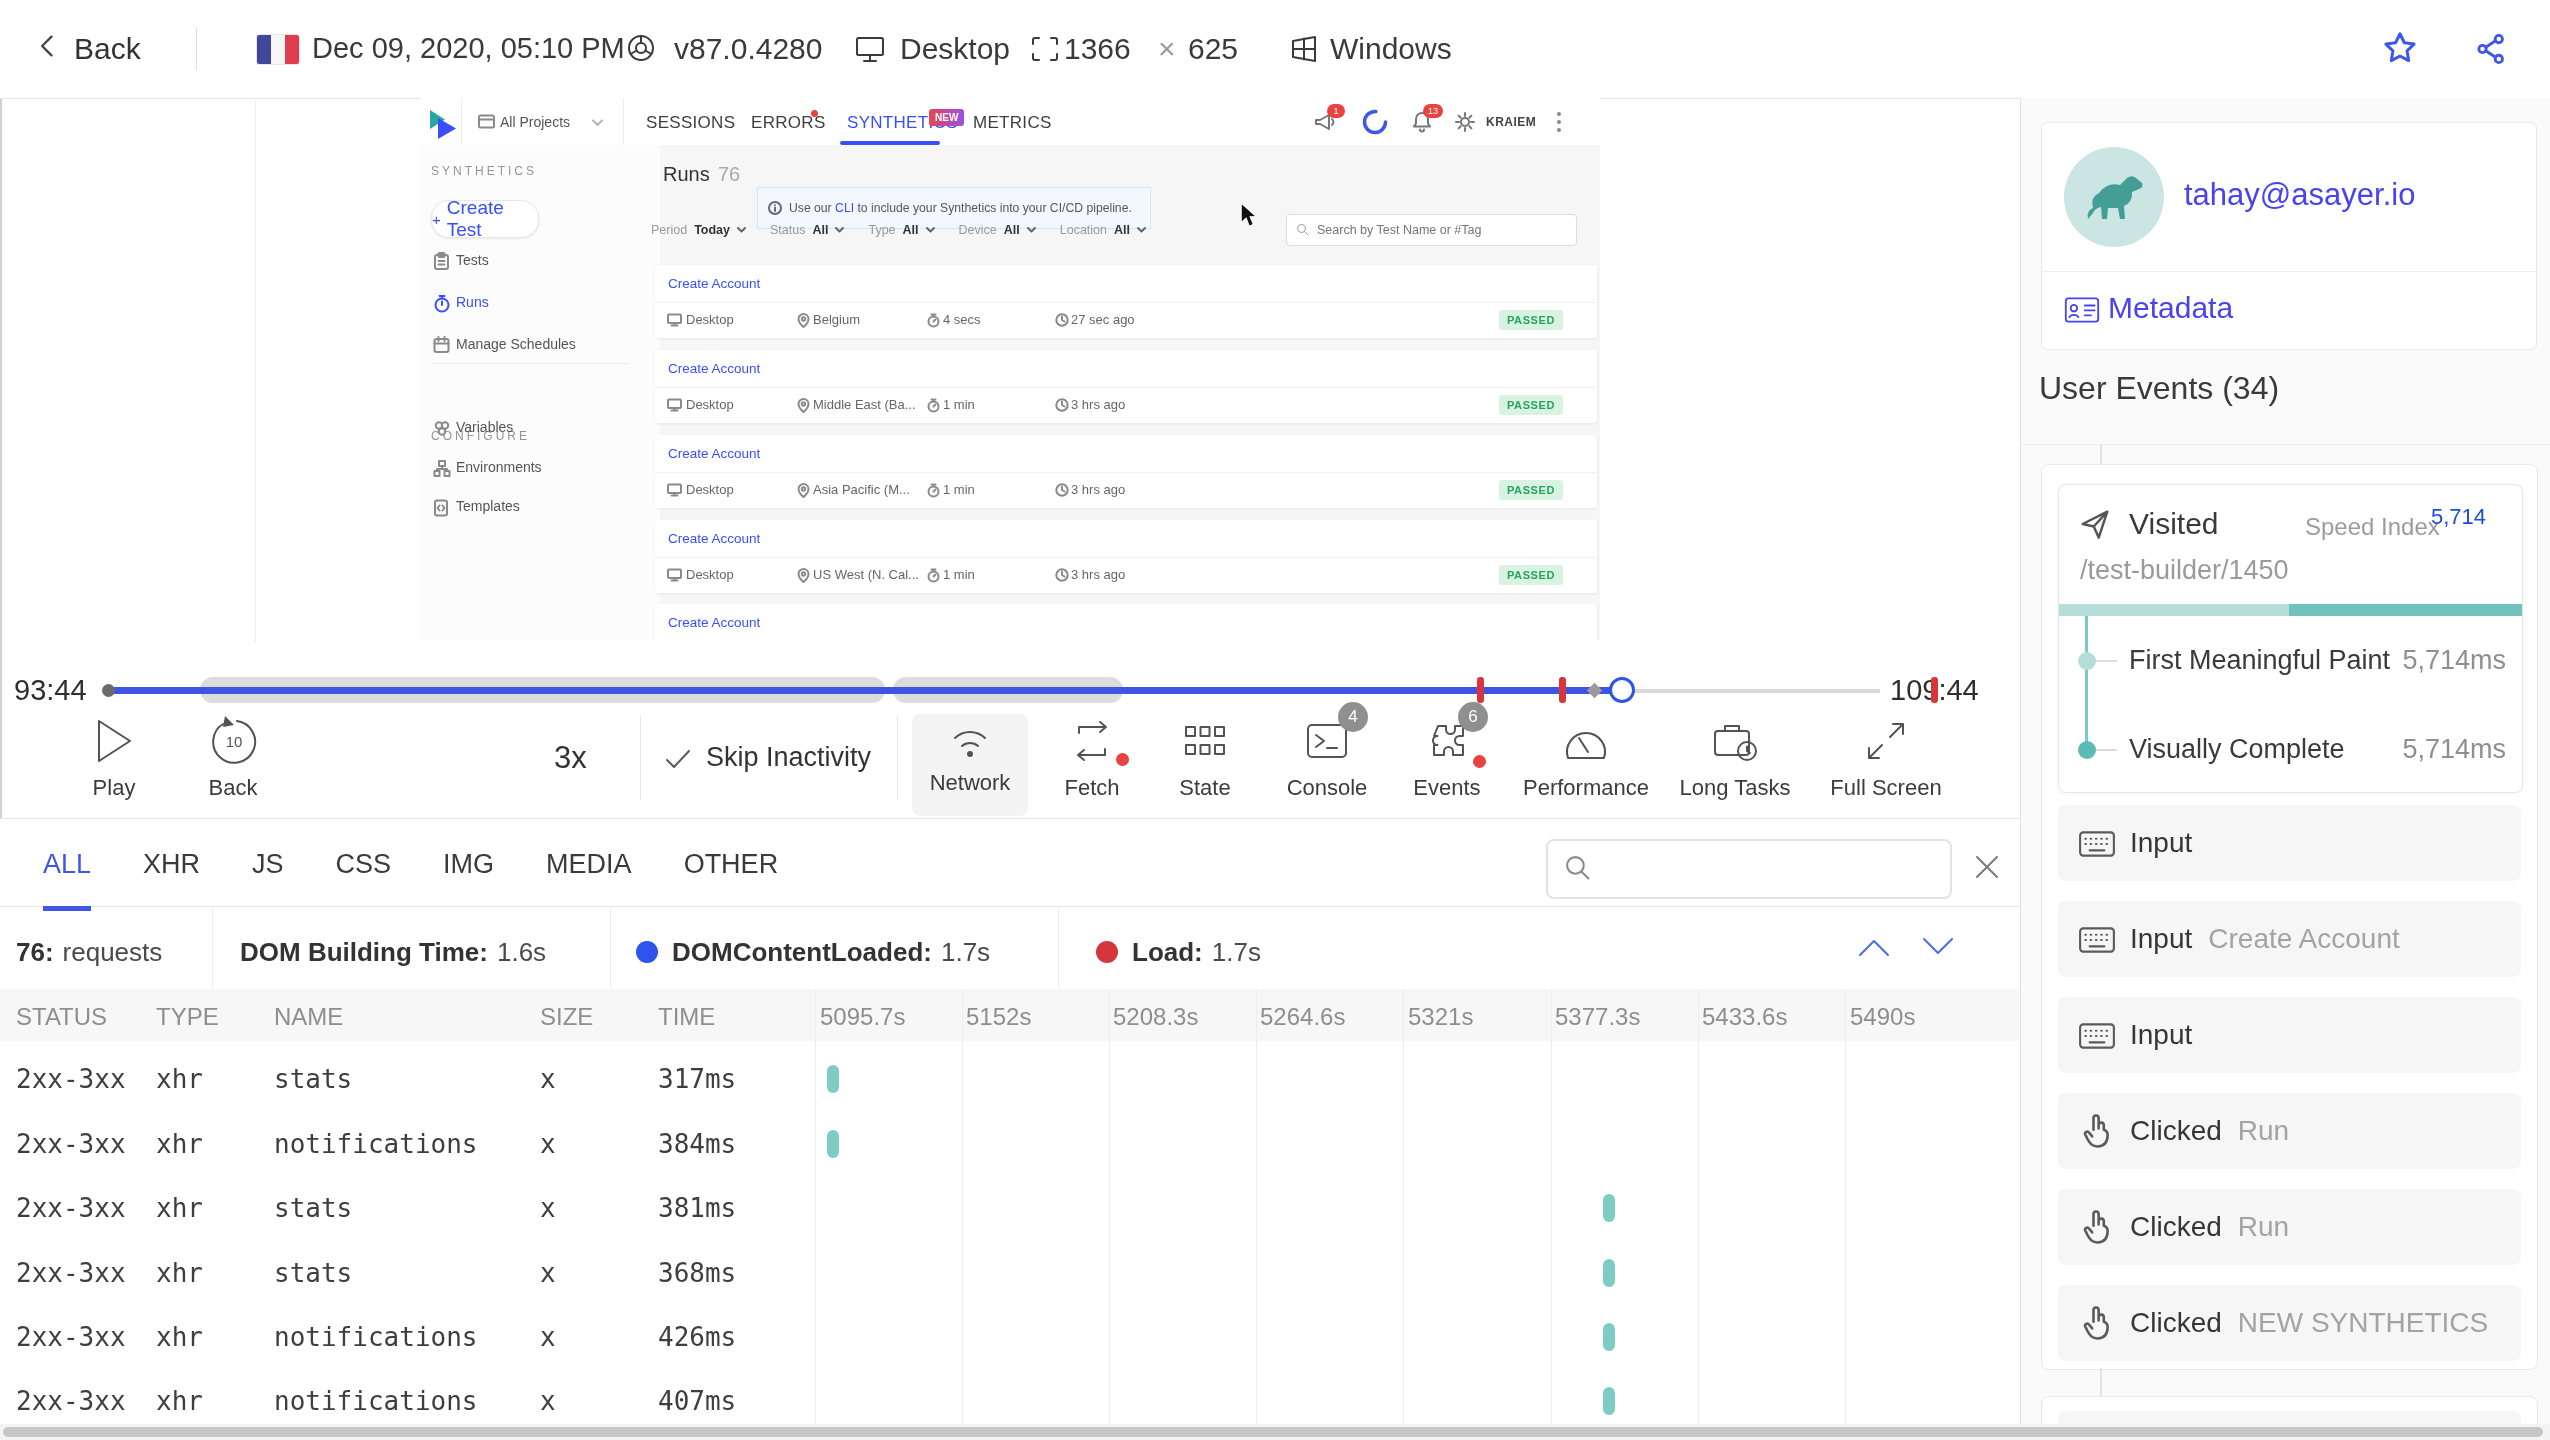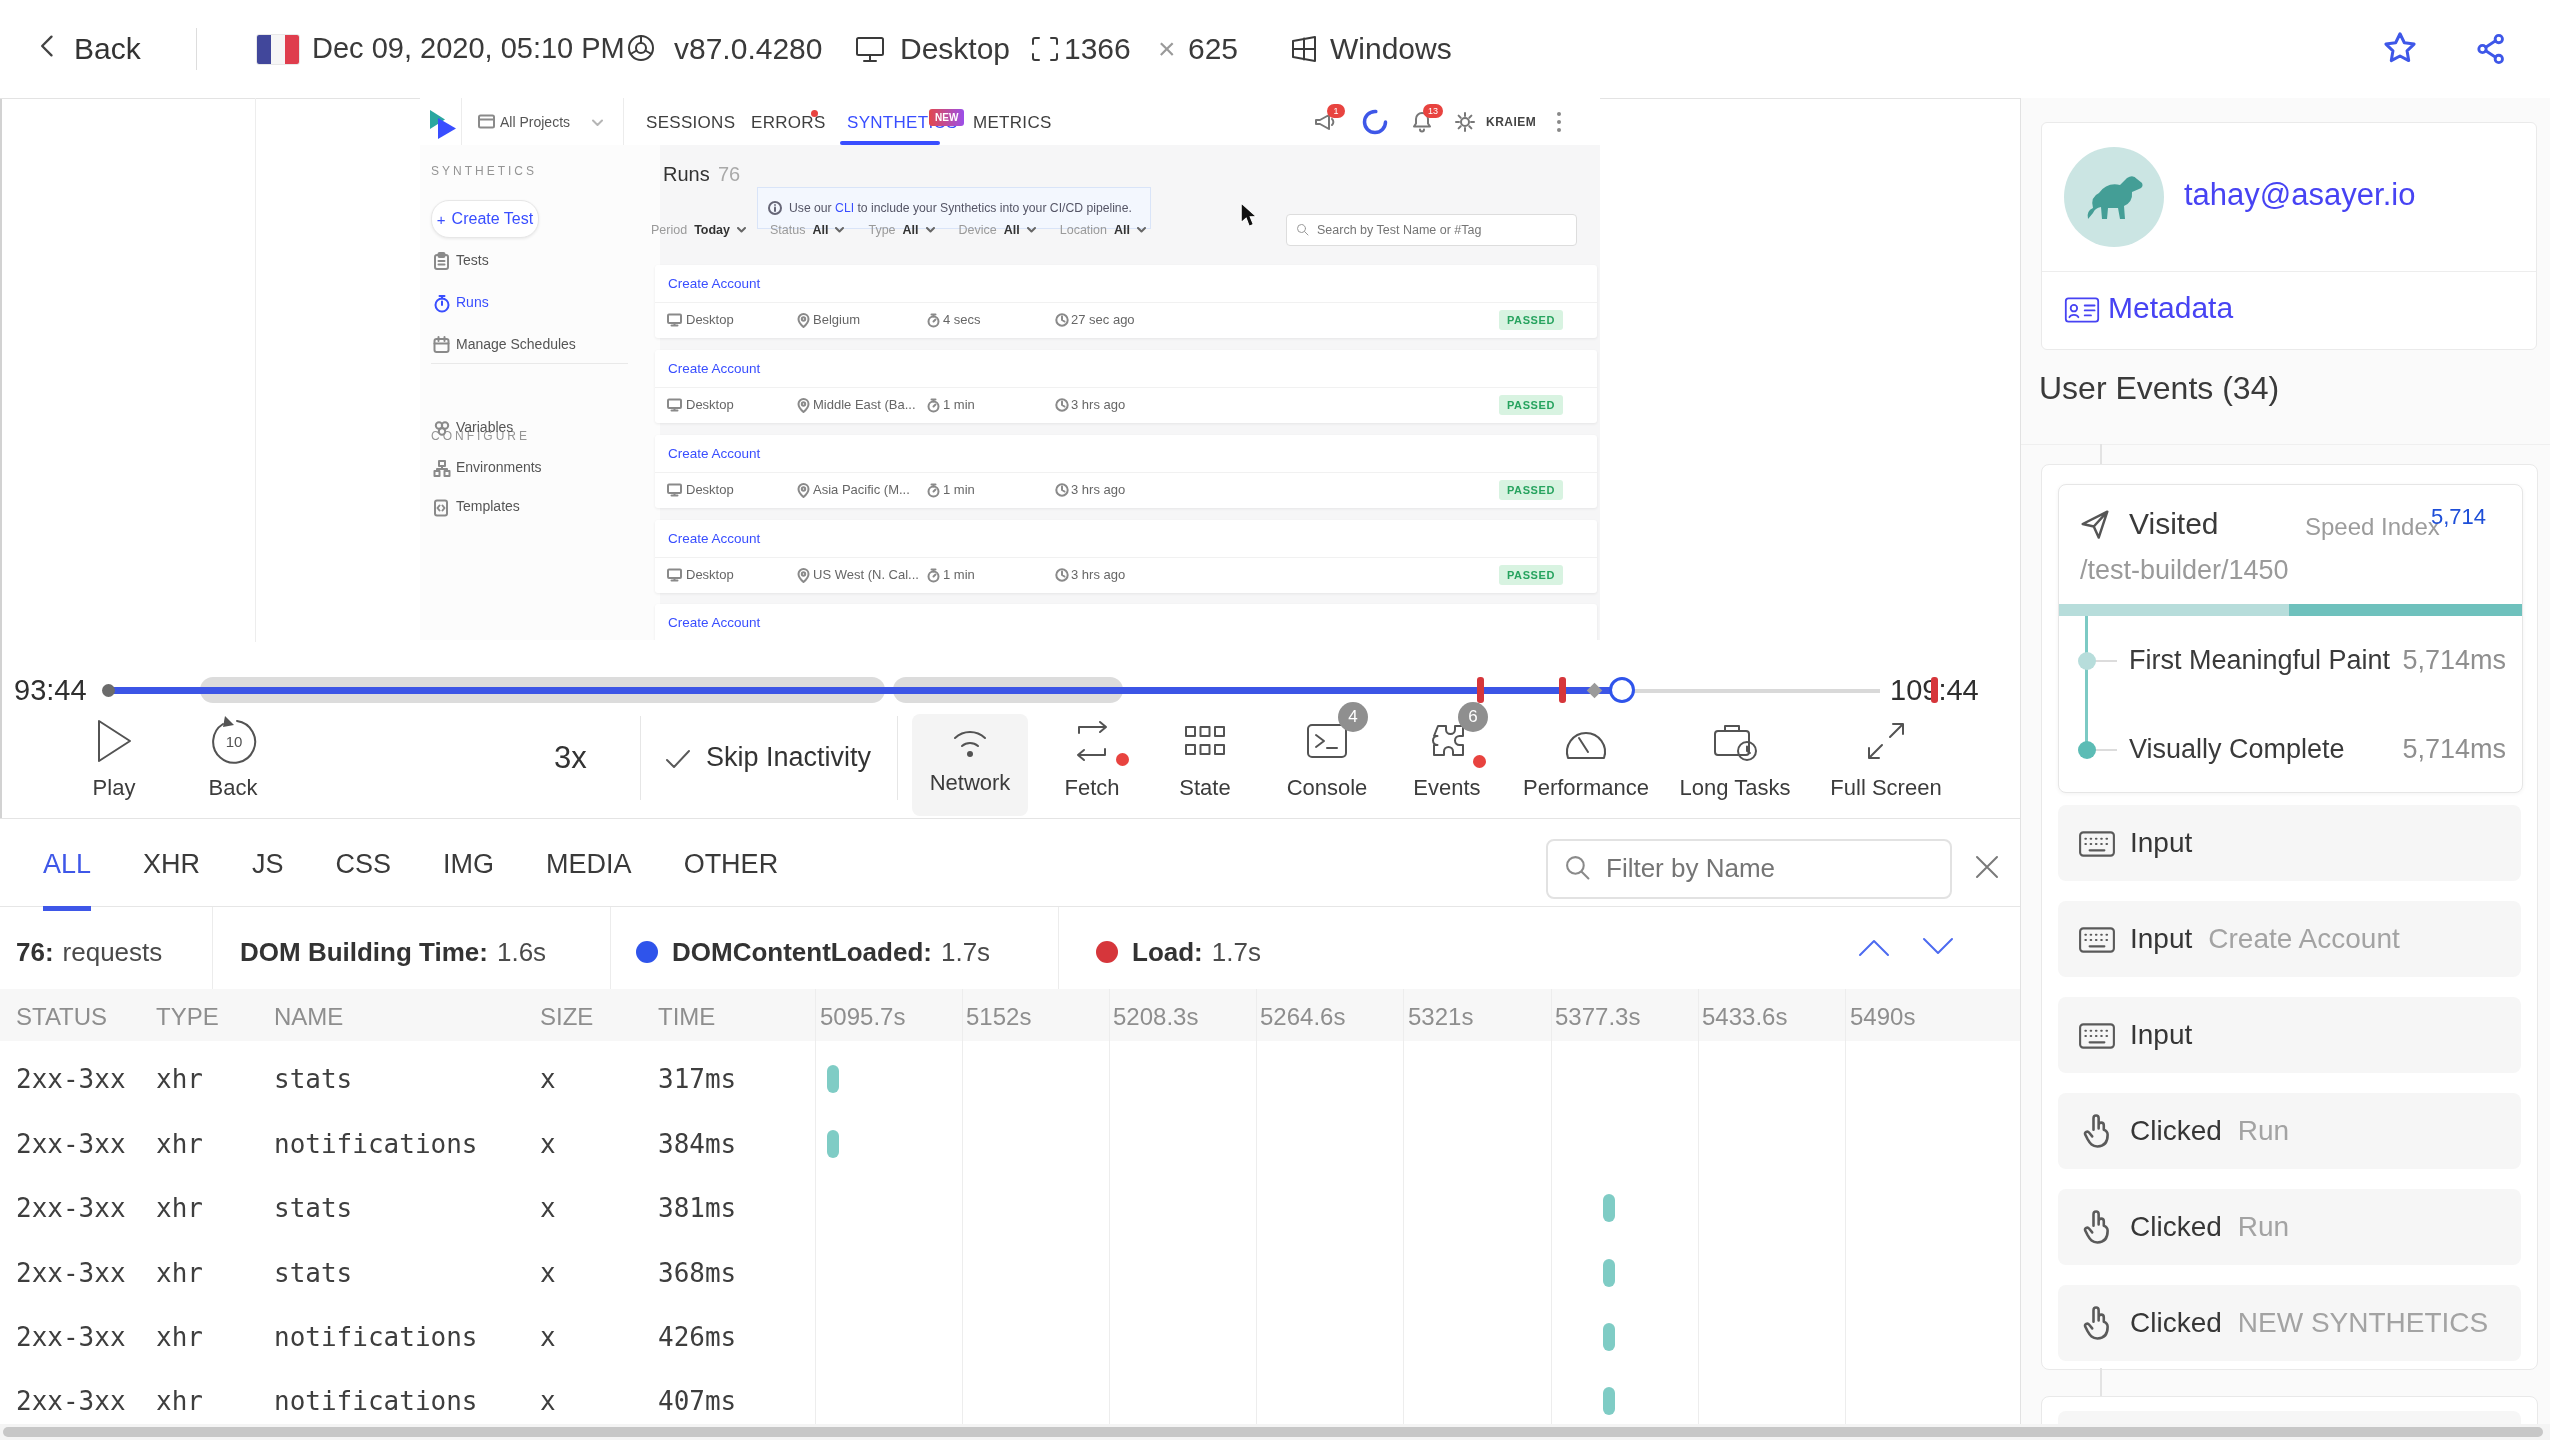--- a/index.html
+++ b/index.html
@@ -178,21 +178,21 @@
           <circle cx="3" cy="3" r="2" fill="currentColor"></circle>
           <circle cx="3" cy="11" r="2" fill="currentColor"></circle>
           <circle cx="3" cy="19" r="2" fill="currentColor"></circle>
         </svg>
     </div>
 
     <div class="ab" style="left:0;top:47px;width:240px;height:495px;background:#fcfcfc;"></div>
     <span class="sbhead" style="left:11px;top:66px;">SYNTHETICS</span>
     <div class="ab" style="left:11px;top:102px;width:106px;height:36px;background:#fff;border:1px solid #e7e7e7;border-radius:18px;box-shadow:0 1px 3px rgba(0,0,0,.08);display:flex;align-items:center;justify-content:center;gap:6px;">
       <span style="color:#394eff;font-size:15px;">+</span>
-      <span style="color:#394eff;font-size:16px;font-weight:500;">Create Test</span>
+      <span style="color:#394eff;font-size:19px;font-weight:500;">Create Test</span>
     </div>
     <div class="ab" style="left:13px;top:154px;color:#8a8a8a;">
       <svg width="17" height="18" viewBox="0 0 17 18">
           <rect class="ic" stroke-width="1.5" x="2" y="3" width="13" height="14" rx="2"></rect>
           <rect class="ic" stroke-width="1.5" x="5.5" y="1" width="6" height="4" rx="1"></rect>
           <path class="ic" stroke-width="1.5" d="M5.5 9 h6 M5.5 12.5 h6"></path>
         </svg>
     </div>
     <span class="sbitem" style="left:36px;top:154px;">Tests</span>
     <div class="ab" style="left:13px;top:196px;color:#394eff;">
@@ -538,21 +538,20 @@
       <span class="ntab">CSS</span>
       <span class="ntab">IMG</span>
       <span class="ntab">MEDIA</span>
       <span class="ntab">OTHER</span>
     </div>
     <div class="ab" style="left:1546px;top:20px;width:402px;height:56px;border:2px solid #e2e2e2;border-radius:8px;background:#fff;">
       <svg width="27" height="27" viewBox="0 0 26 26" style="position:absolute;left:16px;top:13px;color:#8a8a8a;">
           <circle class="ic" stroke-width="2.4" cx="11" cy="11" r="8"></circle>
           <path class="ic" stroke-width="2.4" d="M17 17 L23.5 23.5"></path>
         </svg>
-      <input style="position: absolute; left: 56px; top: 2px; width: 330px; height: 48px; border: 0px; outline: 0px; font-size: 26px; color: rgb(85, 85, 85); font-family: &quot;Liberation Sans&quot;, sans-serif; background: transparent;" placeholder="Filter by Name">
     </div>
     <div class="ab" style="left:1972px;top:33px;color:#7a7a7a;">
       <svg width="30" height="30" viewBox="0 0 30 30">
           <path class="ic" stroke-width="2.6" d="M5 5 L25 25 M25 5 L5 25"></path>
         </svg>
     </div>
 
     <div class="stat" style="left:16px;">
       <span class="statk">76:</span>
       <span class="statv">requests</span>

